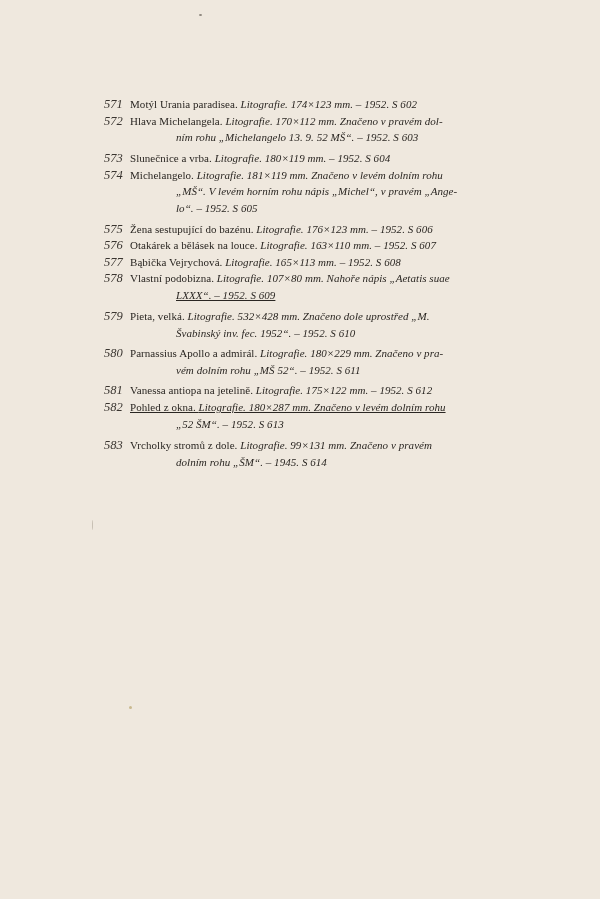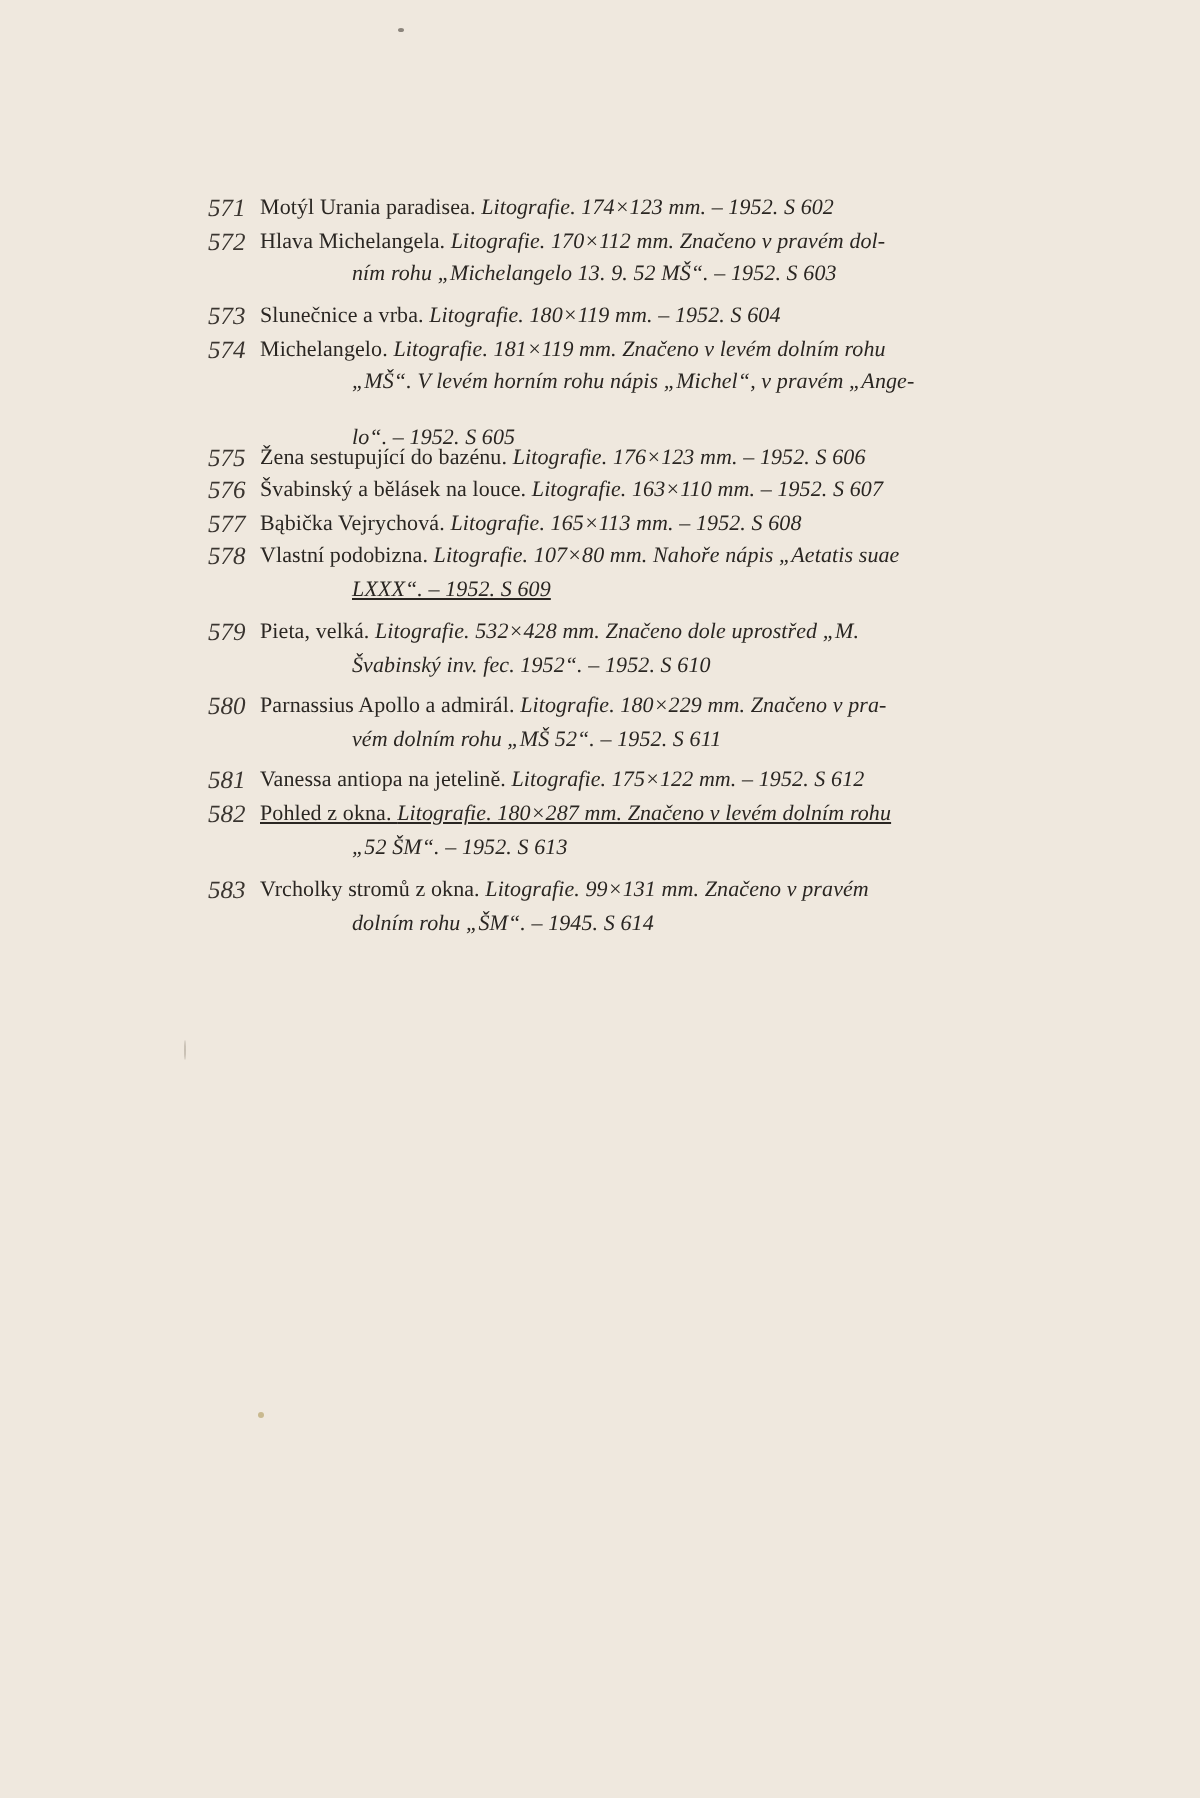--- a/index.html
+++ b/index.html
@@ -42,31 +42,31 @@
 
   <div class="entry" style="top:150px;">
     <span class="num" style="top:1px;">573</span>
     <div class="line" style="top:0px;"><span>Slunečnice a vrba. </span><span class="it">Litografie. 180×119 mm. – 1952. S 604</span></div>
   </div>
 
   <div class="entry" style="top:167px;">
     <span class="num" style="top:1px;">574</span>
     <div class="line" style="top:0px;"><span>Michelangelo. </span><span class="it">Litografie. 181×119 mm. Značeno v levém dolním rohu</span></div>
     <div class="line cont" style="top:16px;"><span class="it">„MŠ“. V levém horním rohu nápis „Michel“, v pravém „Ange-</span></div>
-    <div class="line cont" style="top:33px;margin-top:11px;"><span class="it">lo“. – 1952. S 605</span></div>
+    <div class="line cont" style="top:33px;"><span class="it">lo“. – 1952. S 605</span></div>
   </div>
 
   <div class="entry" style="top:221px;">
     <span class="num" style="top:1px;">575</span>
     <div class="line" style="top:0px;"><span>Žena sestupující do bazénu. </span><span class="it">Litografie. 176×123 mm. – 1952. S 606</span></div>
   </div>
 
   <div class="entry" style="top:237px;">
     <span class="num" style="top:1px;">576</span>
-    <div class="line" style="top:0px;"><span>Švabinský a bělásek na louce. </span><span class="it">Litografie. 163×110 mm. – 1952. S 607</span></div>
+    <div class="line" style="top:0px;"><span>Otakárek a bělásek na louce. </span><span class="it">Litografie. 163×110 mm. – 1952. S 607</span></div>
   </div>
 
   <div class="entry" style="top:254px;">
     <span class="num" style="top:1px;">577</span>
     <div class="line" style="top:0px;"><span>Bąbička Vejrychová. </span><span class="it">Litografie. 165×113 mm. – 1952. S 608</span></div>
   </div>
 
   <div class="entry" style="top:270px;">
     <span class="num" style="top:1px;">578</span>
     <div class="line" style="top:0px;"><span>Vlastní podobizna. </span><span class="it">Litografie. 107×80 mm. Nahoře nápis „Aetatis suae</span></div>
@@ -91,20 +91,20 @@
   </div>
 
   <div class="entry" style="top:399px;">
     <span class="num" style="top:1px;">582</span>
     <div class="line" style="top:0px;text-decoration:underline;"><span>Pohled z okna. </span><span class="it">Litografie. 180×287 mm. Značeno v levém dolním rohu</span></div>
     <div class="line cont" style="top:17px;"><span class="it">„52 ŠM“. – 1952. S 613</span></div>
   </div>
 
   <div class="entry" style="top:437px;">
     <span class="num" style="top:1px;">583</span>
-    <div class="line" style="top:0px;"><span>Vrcholky stromů z okna. </span><span class="it">Litografie. 99×131 mm. Značeno v pravém</span></div>
+    <div class="line" style="top:0px;"><span>Vrcholky stromů z dole. </span><span class="it">Litografie. 99×131 mm. Značeno v pravém</span></div>
     <div class="line cont" style="top:17px;"><span class="it">dolním rohu „ŠM“. – 1945. S 614</span></div>
   </div>
 
   <div class="speck" style="left:199px;top:14px;width:3px;height:2px;"></div>
   <div class="speck" style="left:129px;top:706px;width:3px;height:3px;background:#c9b98f;"></div>
   <div class="speck" style="left:92px;top:520px;width:1px;height:10px;background:#c8c0b4;"></div>
 </div>
 
 </body></html>

